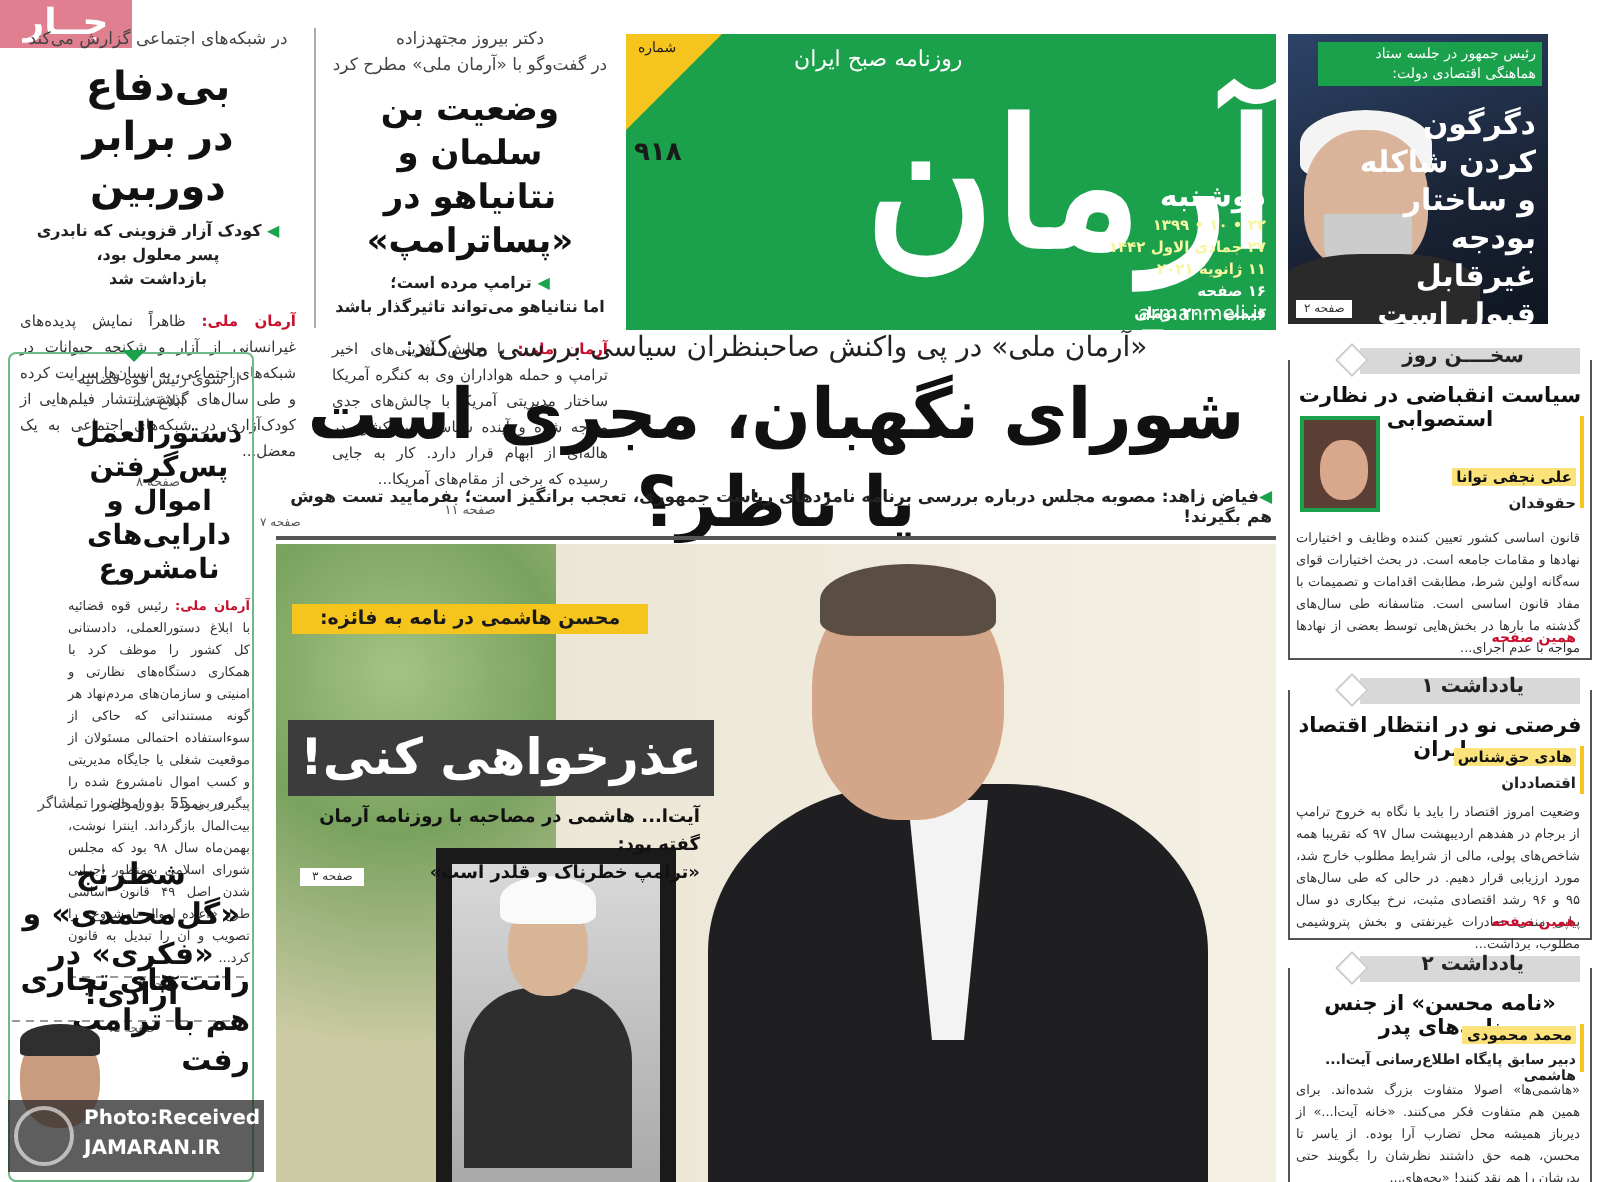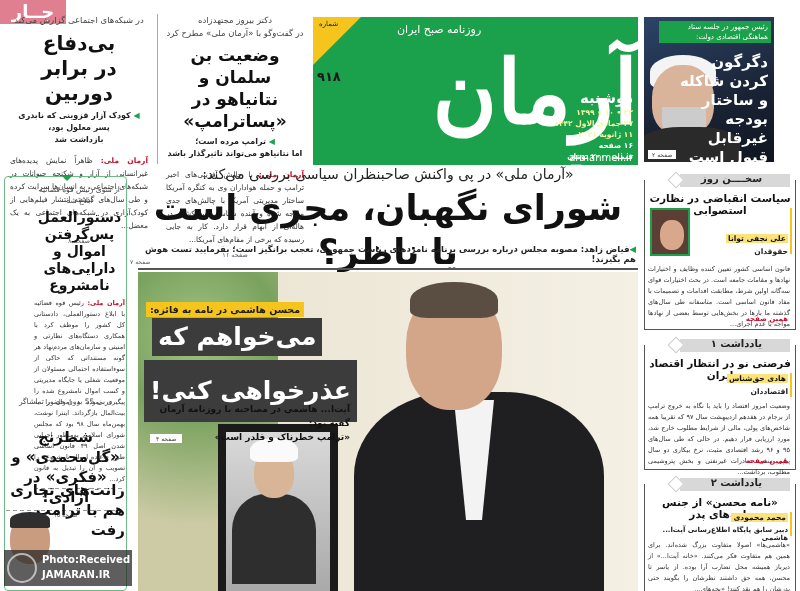--- a/index.html
+++ b/index.html
@@ -58,23 +58,23 @@
   .photo .man-head { position: absolute; left: 268px; top: 18px; width: 96px; height: 120px; border-radius: 45%; background: #d3a68a; }
   .photo .man-hair { position: absolute; left: 272px; top: 10px; width: 88px; height: 36px; border-radius: 50% 50% 20% 20%; background: #5a4d42; }
   .photo .man-suit { position: absolute; left: 216px; top: 120px; width: 250px; height: 210px; background: #1f1f22; border-radius: 40% 40% 0 0; }
   .photo .man-shirt { position: absolute; left: 316px; top: 128px; width: 40px; height: 120px; background: #f3f3f3; clip-path: polygon(0 0,100% 0,70% 100%,30% 100%); }
   .photo .frame { position: absolute; left: 80px; top: 152px; width: 120px; height: 167px; background: #1a1a1a; }
   .photo .frame .inner { position: absolute; left: 8px; top: 8px; right: 8px; bottom: 0; background: linear-gradient(180deg, #d9d9d9, #a9a9a9); }
   .photo .frame .rf-face { position: absolute; left: 36px; top: 26px; width: 40px; height: 48px; border-radius: 45%; background: #d8b597; }
   .photo .frame .rf-turban { position: absolute; left: 32px; top: 14px; width: 48px; height: 24px; border-radius: 50% 50% 20% 20%; background: #fafafa; }
   .photo .frame .rf-robe { position: absolute; left: 14px; top: 70px; width: 84px; height: 90px; background: #2e2e2e; border-radius: 40% 40% 0 0; }
 
-  .photo .quote-kick { position: absolute; left: 8px; top: 30px; background: #f5c51d; color: #1a1a1a; font-size: 9.5px; font-weight: bold; padding: 2px 4px; text-align: right; }
+  .photo .quote-kick { position: absolute; left: 8px; top: 30px; background: #f5c51d; color: #1a1a1a; font-size: 9.5px; font-weight: bold; padding: 2px 14px; text-align: right; }
   .photo .quote-l1 { position: absolute; left: 14px; top: 46px; background: #3c3c3c; color: #fff; font-size: 25px; font-weight: bold; padding: 0 6px; line-height: 38px; }
-  .photo .quote-l2 { position: absolute; left: 6px; top: 88px; background: #3c3c3c; color: #fff; font-size: 25px; font-weight: bold; padding: 12px 6px; line-height: 38px; }
+  .photo .quote-l2 { position: absolute; left: 6px; top: 88px; background: #3c3c3c; color: #fff; font-size: 25px; font-weight: bold; padding: 0 6px; line-height: 38px; }
   .photo .quote-sub { position: absolute; left: 4px; top: 130px; width: 208px; font-size: 9px; font-weight: bold; color: #111; line-height: 14px; text-align: right; }
   .photo .quote-page { position: absolute; left: 12px; top: 162px; background: #fff; font-size: 6px; padding: 1px 6px; color: #333; }
 
   
   .lbox { left: 4px; top: 176px; width: 123px; height: 415px; border: 1.5px solid #6dbb84; border-radius: 4px; }
   .lbox .notch { position: absolute; left: 56px; top: -2px; width: 0; height: 0; border-left: 6px solid transparent; border-right: 6px solid transparent; border-top: 6px solid #1ba14b; }
   .lcol { left: 6px; width: 119px; text-align: center; }
   .lcol .kicker { font-size: 7.5px; color: #444; line-height: 11px; }
   .lcol .head { font-size: 14px; font-weight: bold; line-height: 17px; color: #111; }
   .lcol .body { font-size: 6.5px; line-height: 11px; text-align: justify; color: #333; }
@@ -175,21 +175,20 @@
   <div class="man-shirt"></div>
   <div class="man-head"></div>
   <div class="man-hair"></div>
   <div class="frame">
     <div class="inner"></div>
     <div class="rf-robe"></div>
     <div class="rf-face"></div>
     <div class="rf-turban"></div>
   </div>
   <div class="quote-kick">محسن هاشمی در نامه به فائزه:</div>
-  <div class="quote-l1">می‌خواهم که</div>
   <div class="quote-l2">عذرخواهی کنی!</div>
   <div class="quote-sub">
     <div>آیت‌ا... هاشمی در مصاحبه با روزنامه آرمان گفته بود:</div>
     <div>«ترامپ خطرناک و قلدر است»</div>
   </div>
   <div class="quote-page">صفحه ۳</div>
 </div>
 
 <div class="abs lbox">
   <div class="notch"></div>

